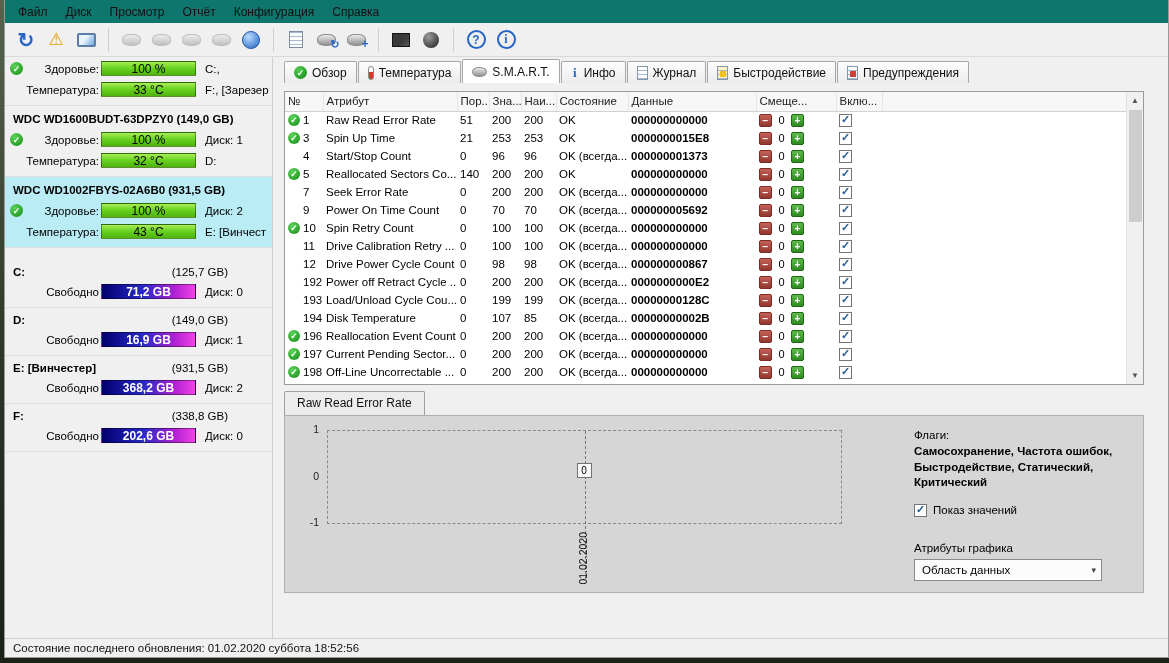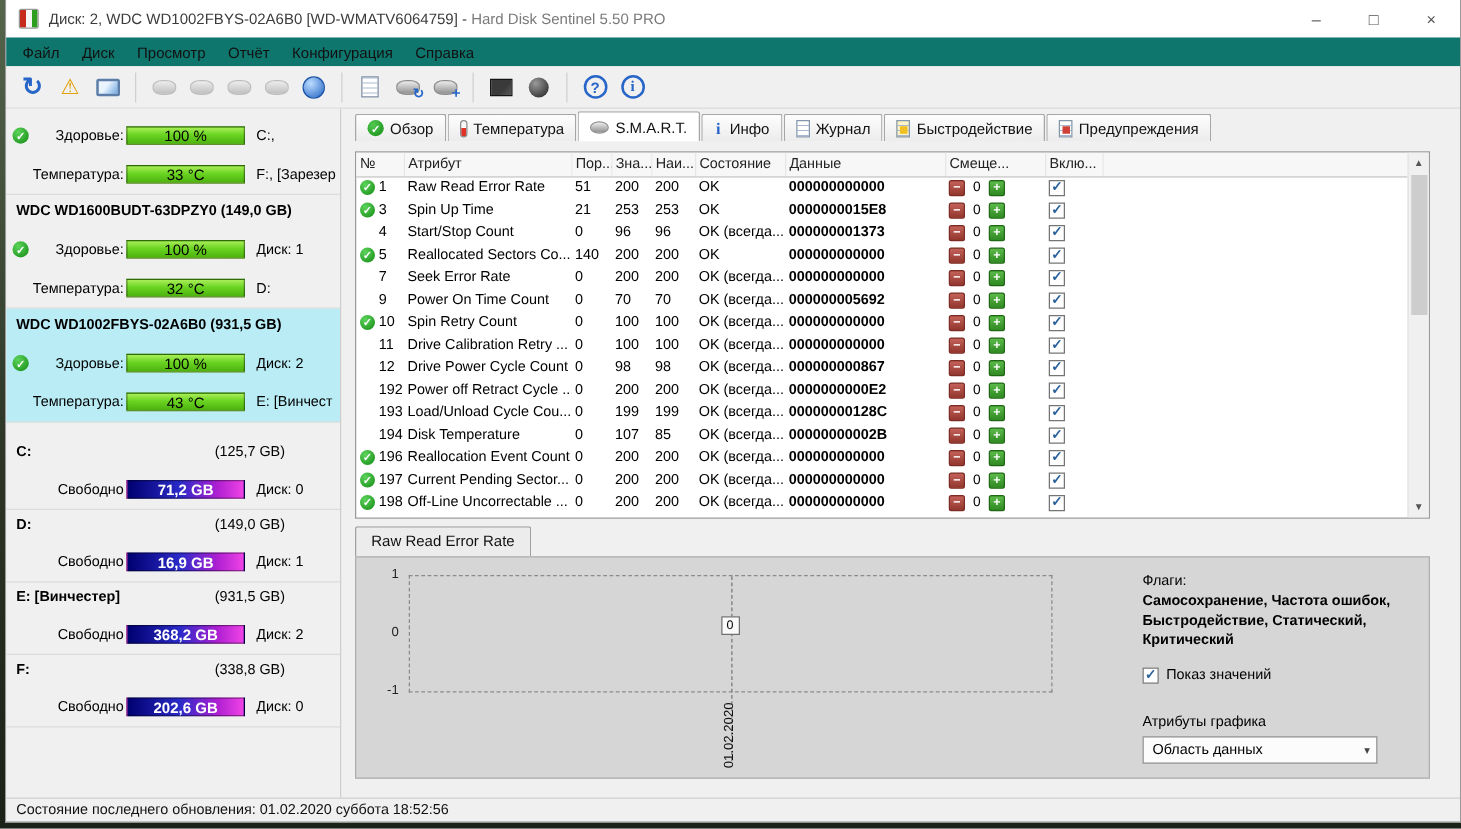--- a/index.html
+++ b/index.html
@@ -53,21 +53,21 @@
   .tbi.info-icon::before { content:"i"; font-family:"Liberation Serif", serif; }
 
   
   .content { flex:1; display:flex; min-height:0; }
 
   
   .sidebar { width:268px; flex:none; background:#f0f0f0; border-right:1px solid #cfcfcf; overflow:hidden; font-size:11.5px; }
   .disk-block { padding:1px 0 5px; border-bottom:1px solid #dcdcdc; }
   .disk-block.selected { background:#b9ecf5; }
   .disk-title { font-weight:bold; padding:6px 8px 4px; white-space:nowrap; overflow:hidden; color:#000; }
-  .srow { display:flex; align-items:center; height:21px;margin-top:10px; }
+  .srow { display:flex; align-items:center; height:21px; }
   .slabel-wrap { width:94px; flex:none; display:flex; align-items:center; justify-content:flex-end; padding-left:5px; }
   .slabel { white-space:nowrap; }
   .ok-dot { width:13px; height:13px; border-radius:50%; flex:none;
             background:radial-gradient(circle at 35% 30%,#5cd45c,#128a12); color:#fff;
             display:flex; align-items:center; justify-content:center; }
   .ok-dot::before { content:"✓"; font-size:9px; font-weight:bold; }
   .ok-dot.hidden { visibility:hidden; }
   .slabel-wrap .ok-dot { margin-right:auto; }
   .bar { width:95px; height:15px; flex:none; margin-left:2px; display:flex; align-items:center; justify-content:center;
          font-size:12px; border:1px solid rgba(0,0,0,.4); }
@@ -155,32 +155,20 @@
   
   .statusbar { height:19px; flex:none; background:#f0f0f0; border-top:1px solid #cfcfcf; display:flex; align-items:center;
                padding-left:8px; font-size:11.5px; color:#111; }
 </style>
 </head>
 <body>
 
 <div class="desktop">
   <div class="window">
 
-    <div class="titlebar">
-      <span class="app-logo"></span>
-      <span class="title">
-        <span>Диск: 2, WDC WD1002FBYS-02A6B0 [WD-WMATV6064759]  -  </span>
-        <span class="dim">Hard Disk Sentinel 5.50 PRO</span>
-      </span>
-      <span class="win-controls">
-        <span class="wc">–</span>
-        <span class="wc">□</span>
-        <span class="wc">×</span>
-      </span>
-    </div>
 
     <div class="menubar">
         <span class="menu-item">Файл</span>
         <span class="menu-item">Диск</span>
         <span class="menu-item">Просмотр</span>
         <span class="menu-item">Отчёт</span>
         <span class="menu-item">Конфигурация</span>
         <span class="menu-item">Справка</span>
       </div>
 

